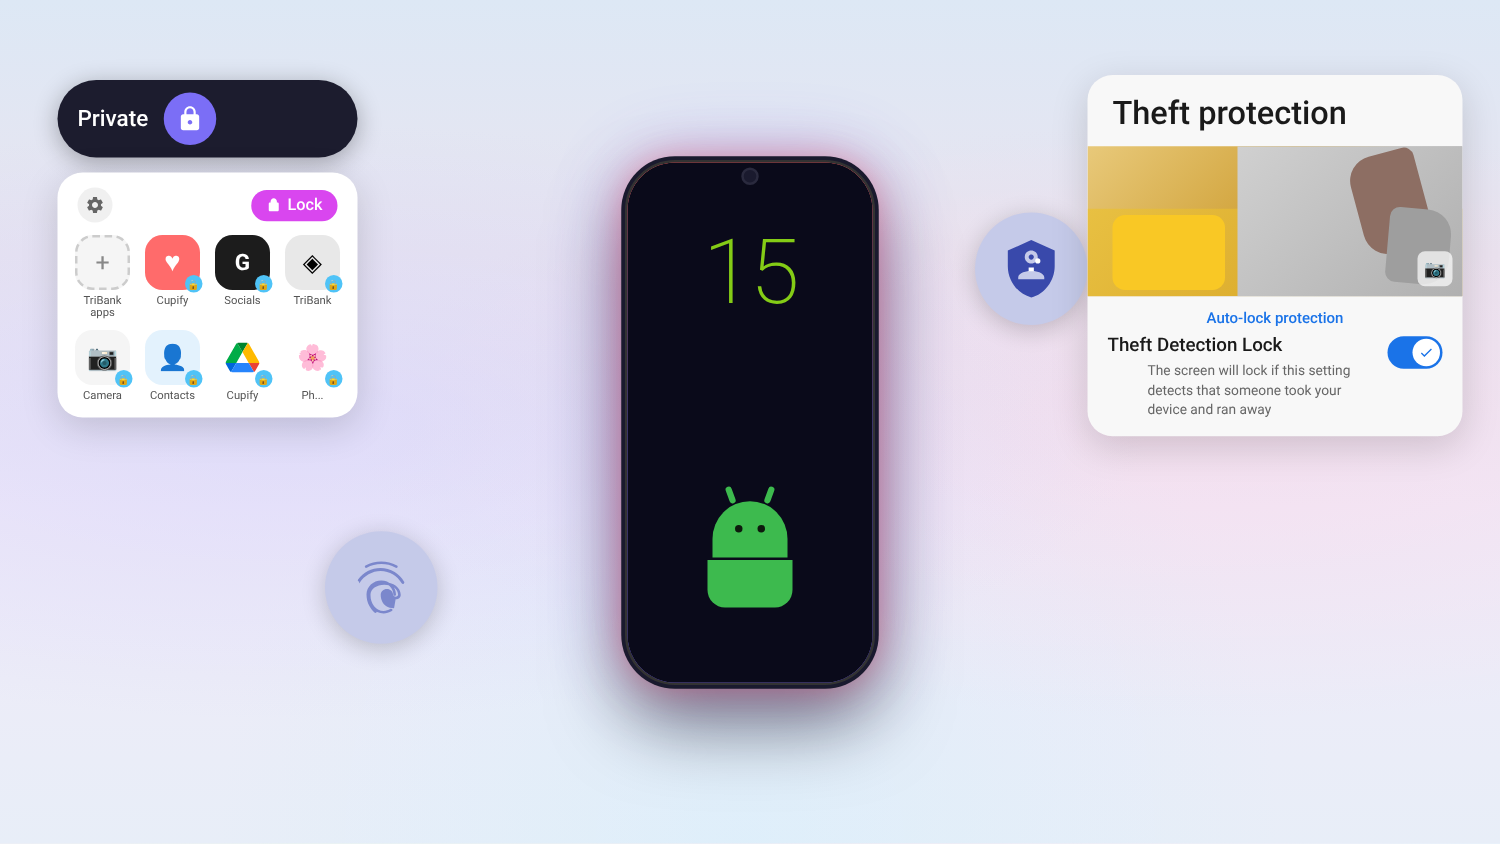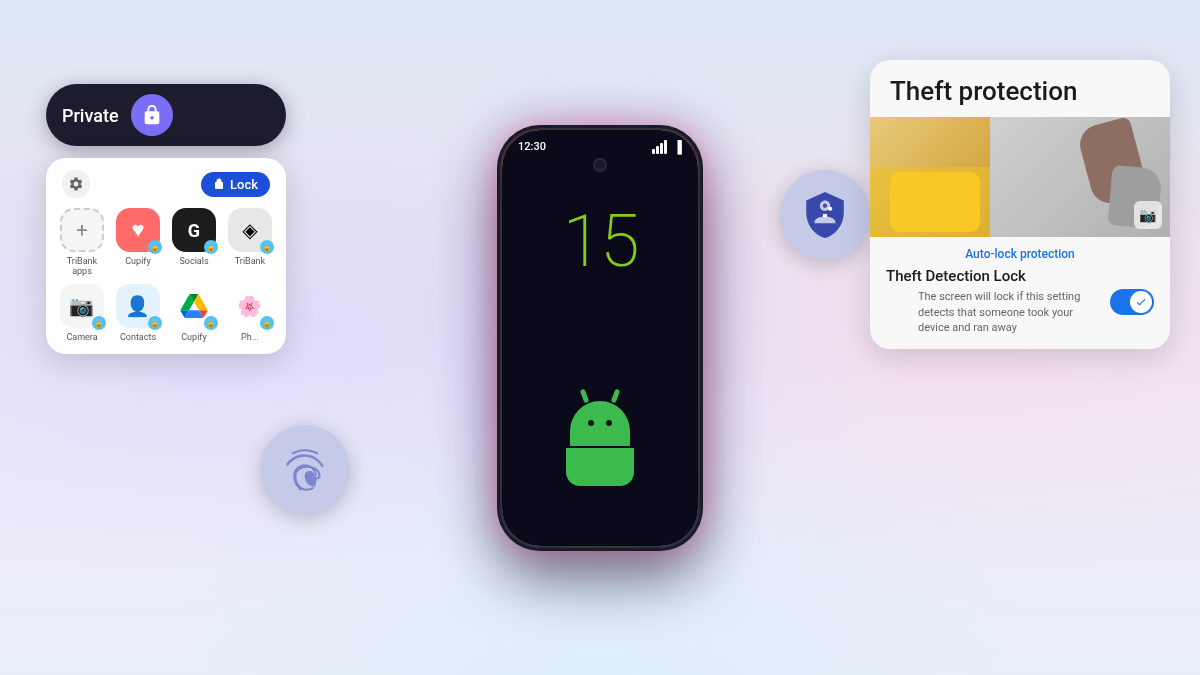--- a/index.html
+++ b/index.html
@@ -157,21 +157,21 @@
       height: 38px;
       background: #3dba4e;
       border-radius: 0 0 14px 14px;
       margin-top: 2px;
     }
 
     
     .private-panel {
       position: absolute;
       left: 30px;
-      top: 84px;
+      top: 64px;
       z-index: 20;
       padding-left: 16px;
     }
 
     .private-toggle {
       background: #1c1c2e;
       border-radius: 50px;
       padding: 10px 16px;
       display: flex;
       align-items: center;
@@ -217,21 +217,21 @@
       height: 28px;
       background: #f0f0f0;
       border-radius: 50%;
       display: flex;
       align-items: center;
       justify-content: center;
       font-size: 14px;
     }
 
     .lock-pill {
-      background: #1d4ed8;
+      background: #d946ef;
       border-radius: 20px;
       padding: 5px 12px;
       display: flex;
       align-items: center;
       gap: 5px;
       color: white;
       font-size: 13px;
       font-weight: 500;
     }
 
@@ -389,21 +389,21 @@
       color: #1a73e8;
       font-size: 12px;
       font-weight: 500;
       margin-bottom: 6px;
       text-align: center;
     }
 
     .detection-lock-row {
       display: flex;
       justify-content: space-between;
-      align-items: center;
+      align-items: flex-start;
       gap: 10px;
     }
 
     .detection-lock-info {}
 
     .detection-lock-title {
       font-size: 15px;
       font-weight: 500;
       color: #1a1a1a;
       margin-bottom: 4px;
@@ -457,32 +457,20 @@
     .fp-svg { opacity: 0.7; }
   </style>
 </head>
 <body>
 
 <div class="scene">
   <div class="bg-gradient"></div>
 
   <div class="phone">
     <div class="phone-screen">
-      <div class="phone-status-bar">
-        <span class="phone-time">12:30</span>
-        <div class="phone-icons">
-          <div class="signal-icon">
-            <div class="signal-bar" style="height:5px"></div>
-            <div class="signal-bar" style="height:8px"></div>
-            <div class="signal-bar" style="height:11px"></div>
-            <div class="signal-bar" style="height:14px"></div>
-          </div>
-          <span style="color:white;font-size:12px;margin-left:3px">▐</span>
-        </div>
-      </div>
       <div class="phone-notch"></div>
       <div class="phone-clock">15</div>
 
       <div class="android-bot">
         <div class="bot-body">
           <div class="bot-head">
             <div class="bot-eye"></div>
             <div class="bot-eye"></div>
           </div>
           <div class="bot-torso"></div>

